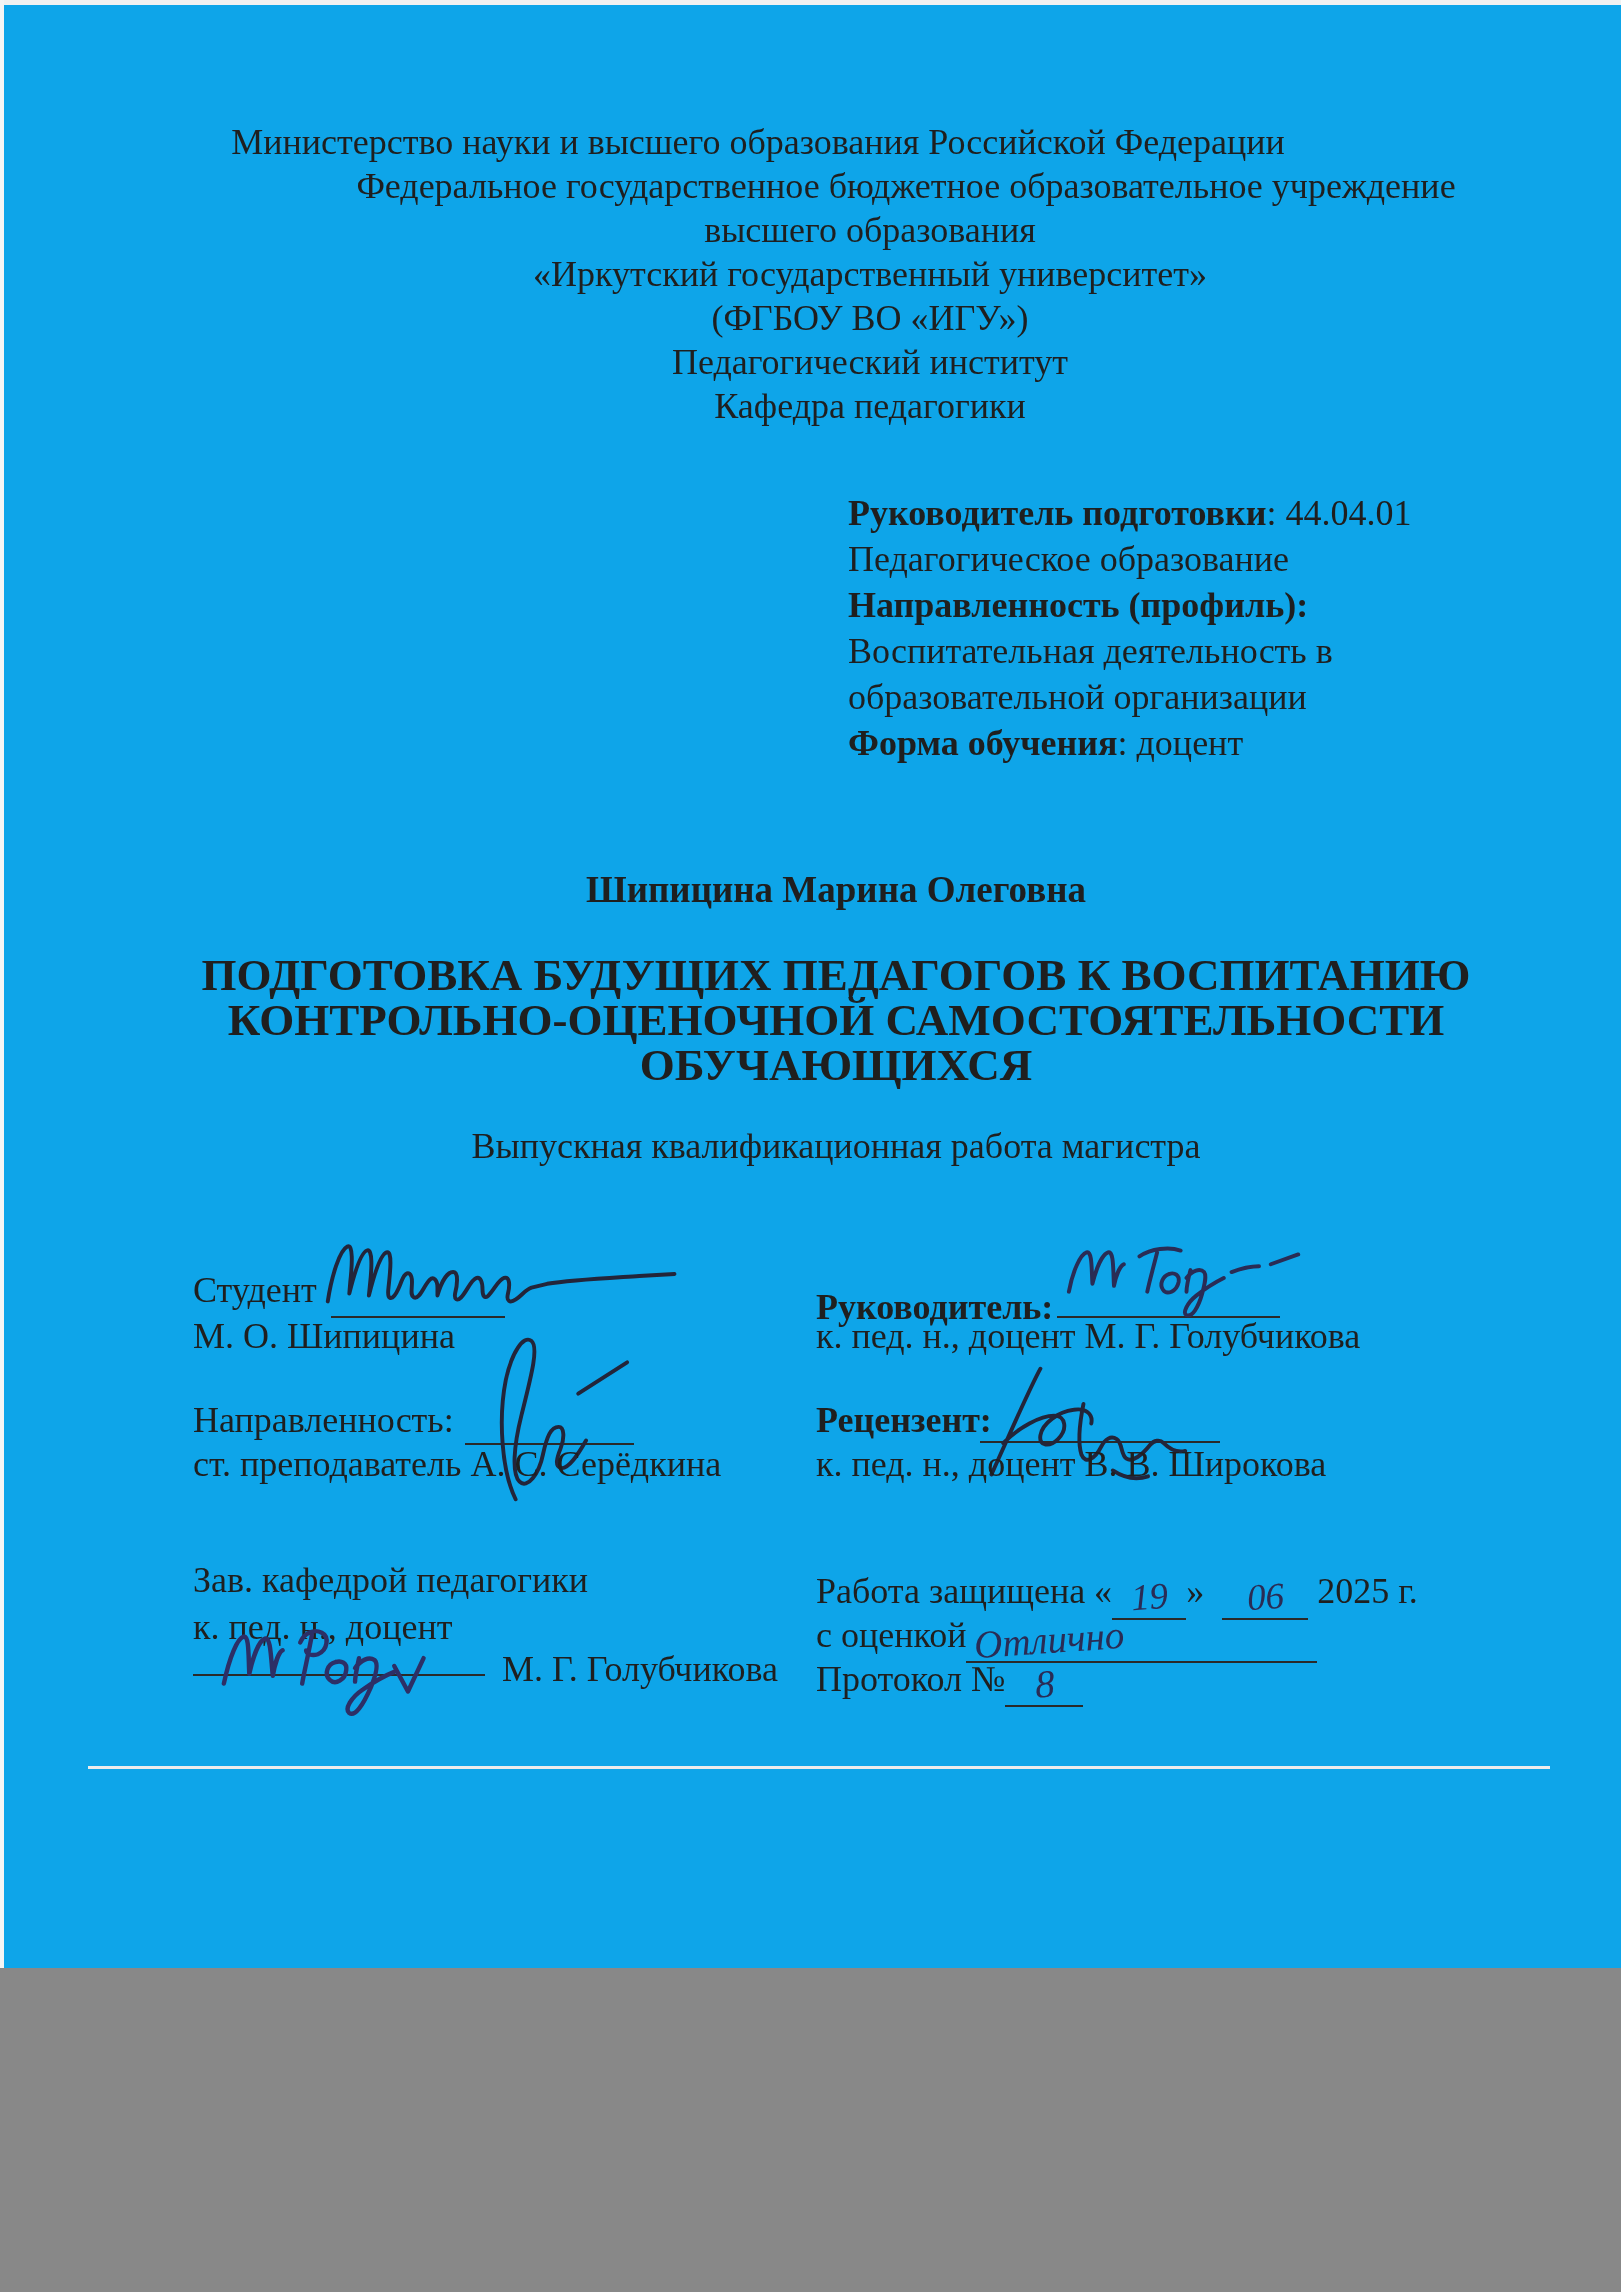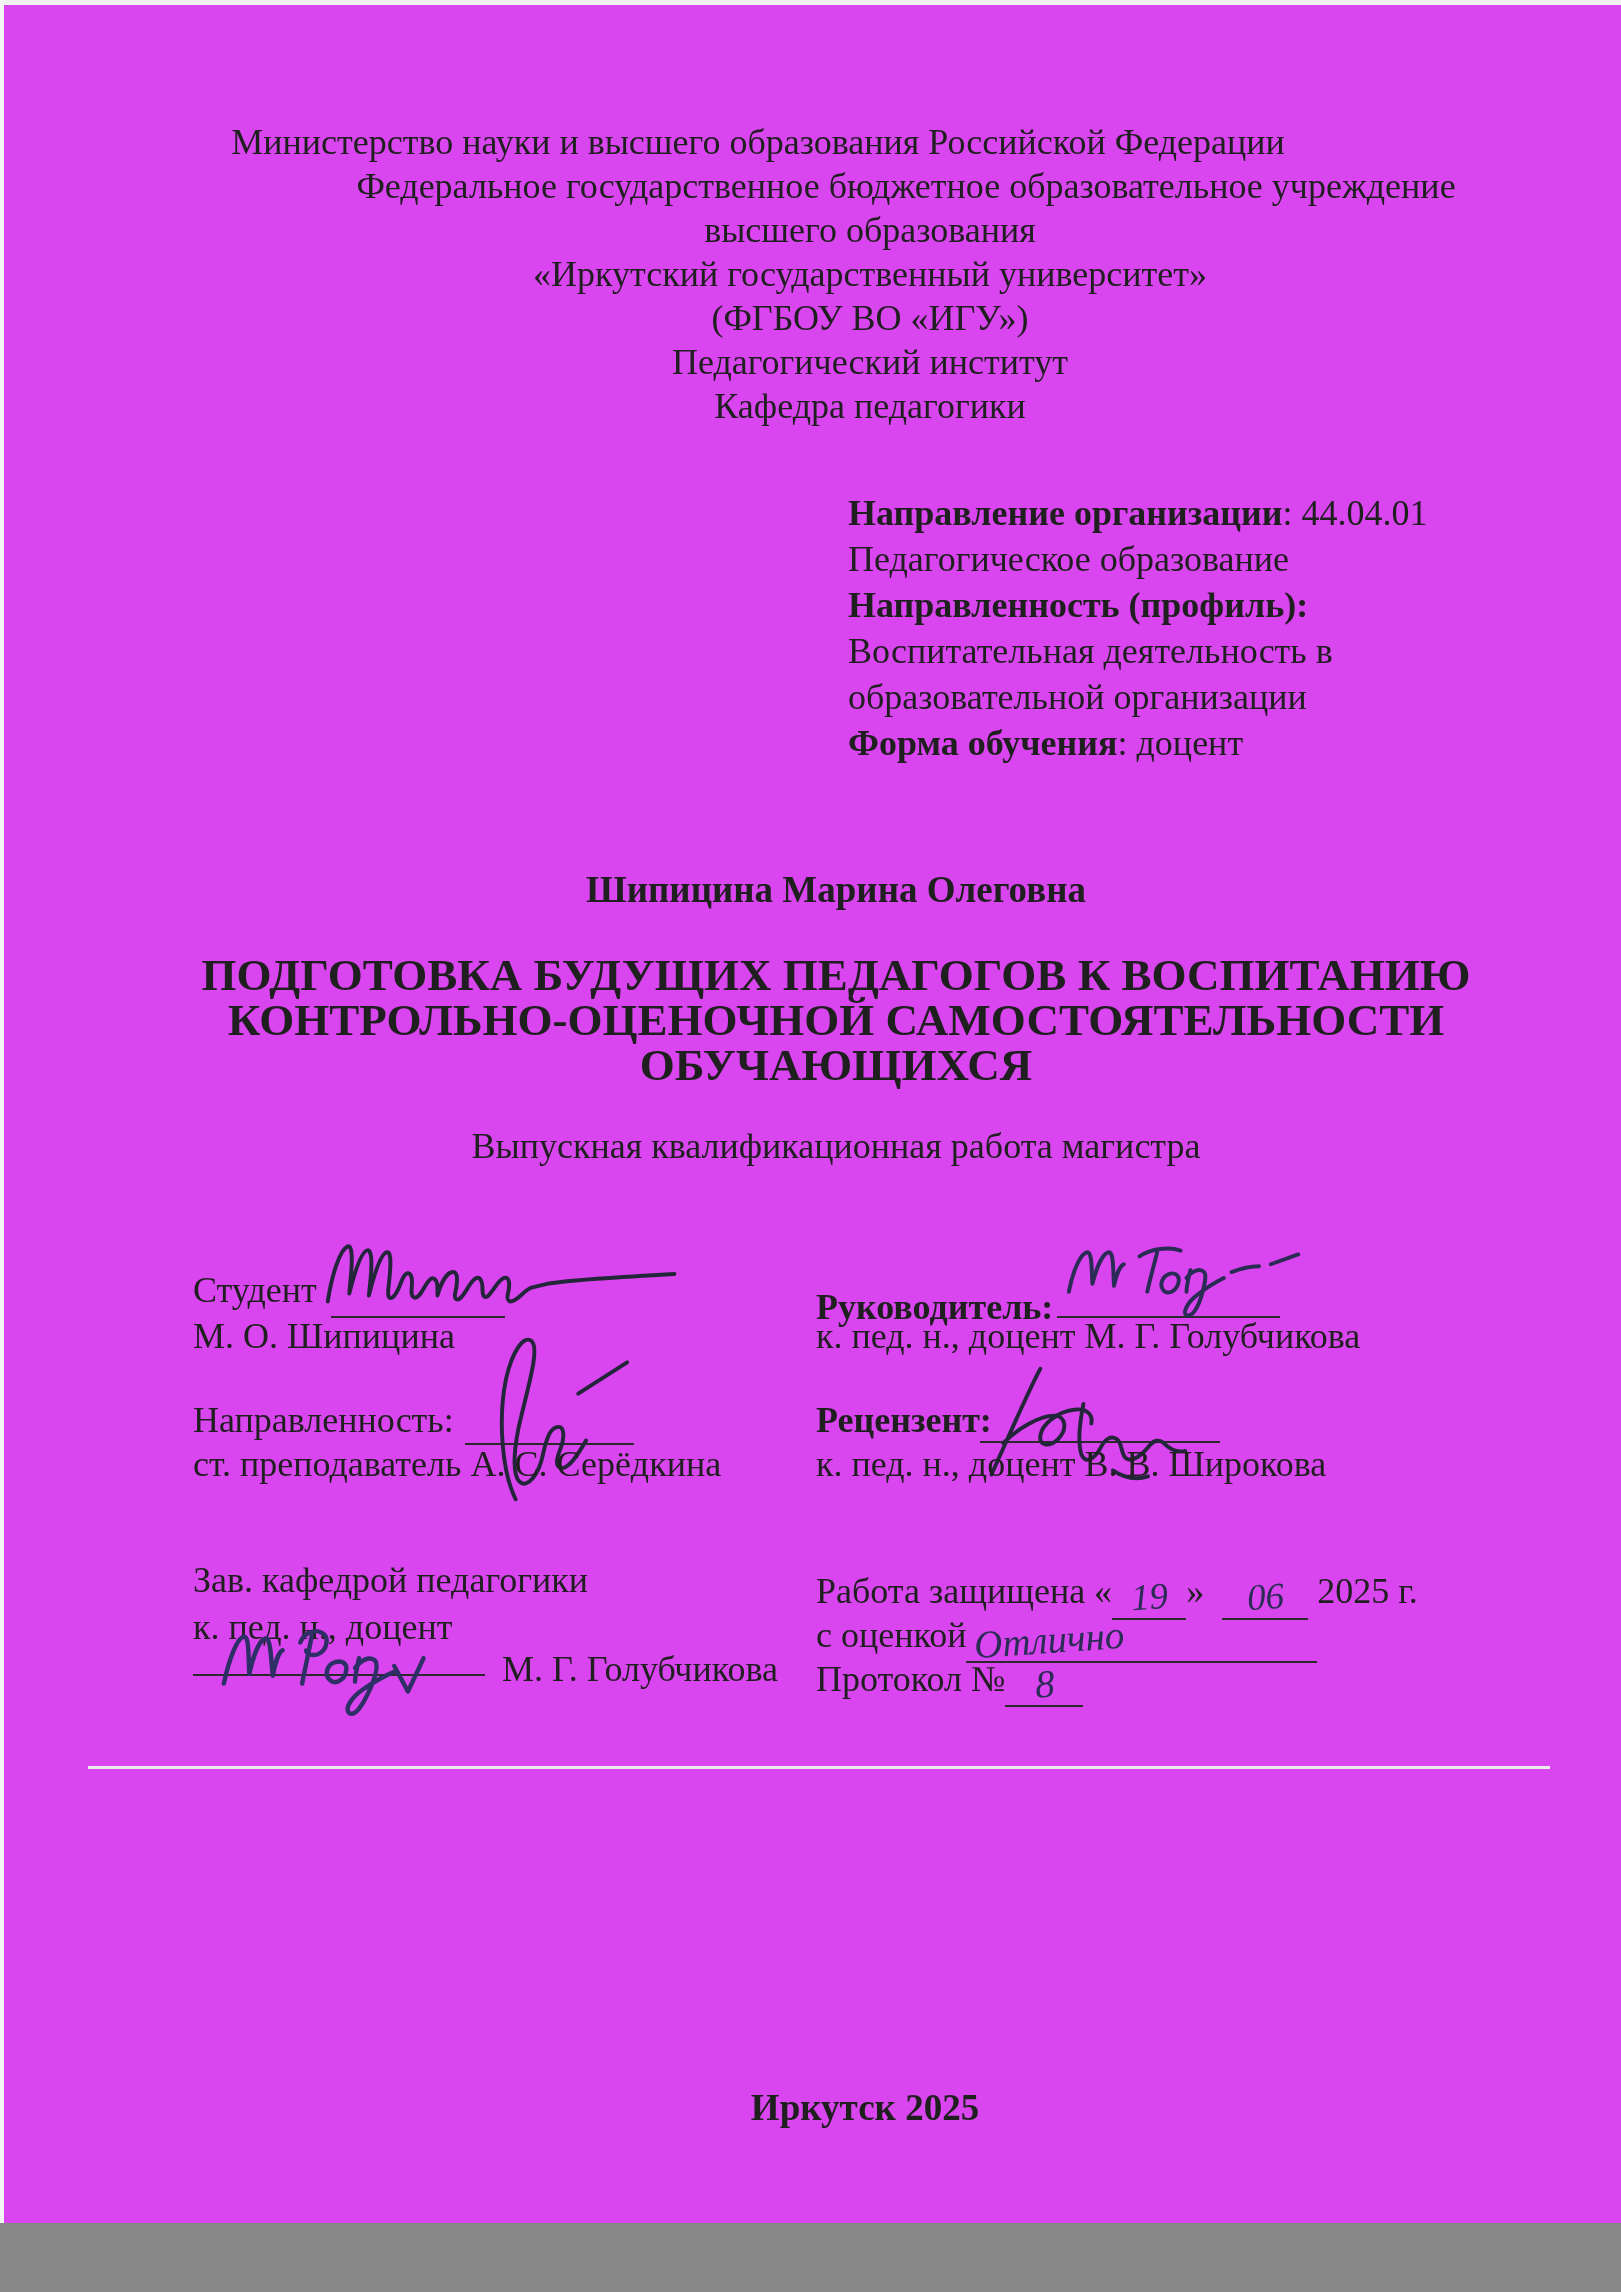--- a/index.html
+++ b/index.html
@@ -1,20 +1,20 @@
 <!DOCTYPE html>
 <html><head>
 <meta charset="utf-8">
 <style>
   html,body{margin:0;padding:0;background:#888;}
   .page{
     position:relative;
-    width:1621px;height:2223px;
+    width:1621px;height:1968px;
     margin:0 auto;
-    background:#d946ef;
+    background:#0ea5e9;
     font-family:"Liberation Serif","DejaVu Serif",serif;
     color:#1f1f1f;
     overflow:hidden;
   }
   .scan-edge-top{position:absolute;left:0;top:0;width:1621px;height:4.9px;background:#f1f1f1;}
   .scan-edge-left{position:absolute;left:0;top:0;width:3.9px;height:2293px;background:#f5f5f5;}
 
   
   .hdr{position:absolute;left:79px;top:120px;width:1582px;text-align:center;
        font-size:36px;line-height:44px;white-space:nowrap;}
@@ -63,21 +63,21 @@
     <span class="hdr-line">Министерство науки и высшего образования Российской Федерации</span>
     <span class="hdr-line">Федеральное государственное бюджетное образовательное учреждение</span>
     <span class="hdr-line">высшего образования</span>
     <span class="hdr-line">«Иркутский государственный университет»</span>
     <span class="hdr-line">(ФГБОУ ВО «ИГУ»)</span>
     <span class="hdr-line">Педагогический институт</span>
     <span class="hdr-line">Кафедра педагогики</span>
   </div>
 
   <div class="program">
-    <div><span class="b">Направление организации</span><span>: 44.04.01</span></div>
+    <div><span class="b">Руководитель подготовки</span><span>: 44.04.01</span></div>
     <div>Педагогическое образование</div>
     <div class="b">Направленность (профиль):</div>
     <div>Воспитательная деятельность в</div>
     <div>образовательной организации</div>
     <div><span class="b">Форма обучения</span><span>: доцент</span></div>
   </div>
 
   <div class="author">Шипицина Марина Олеговна</div>
   <div class="title">
     <div>ПОДГОТОВКА БУДУЩИХ ПЕДАГОГОВ К ВОСПИТАНИЮ</div>

